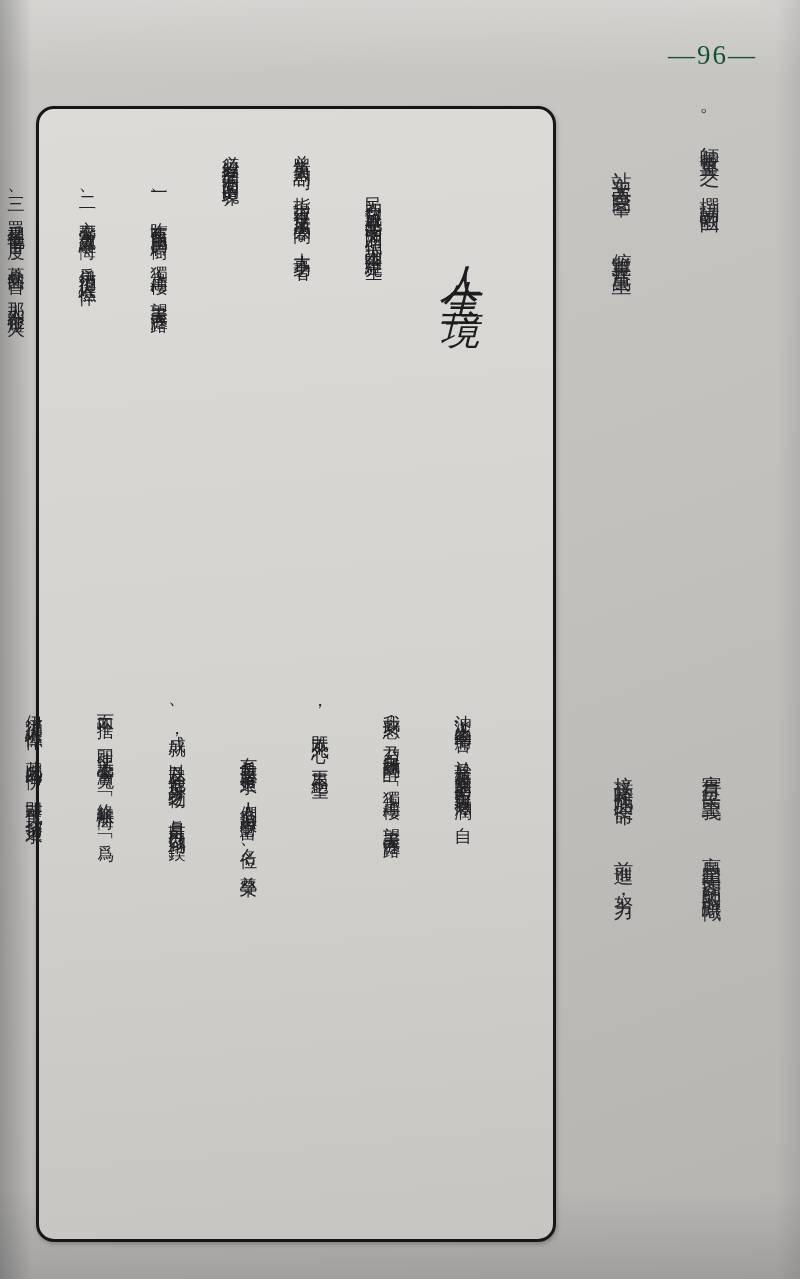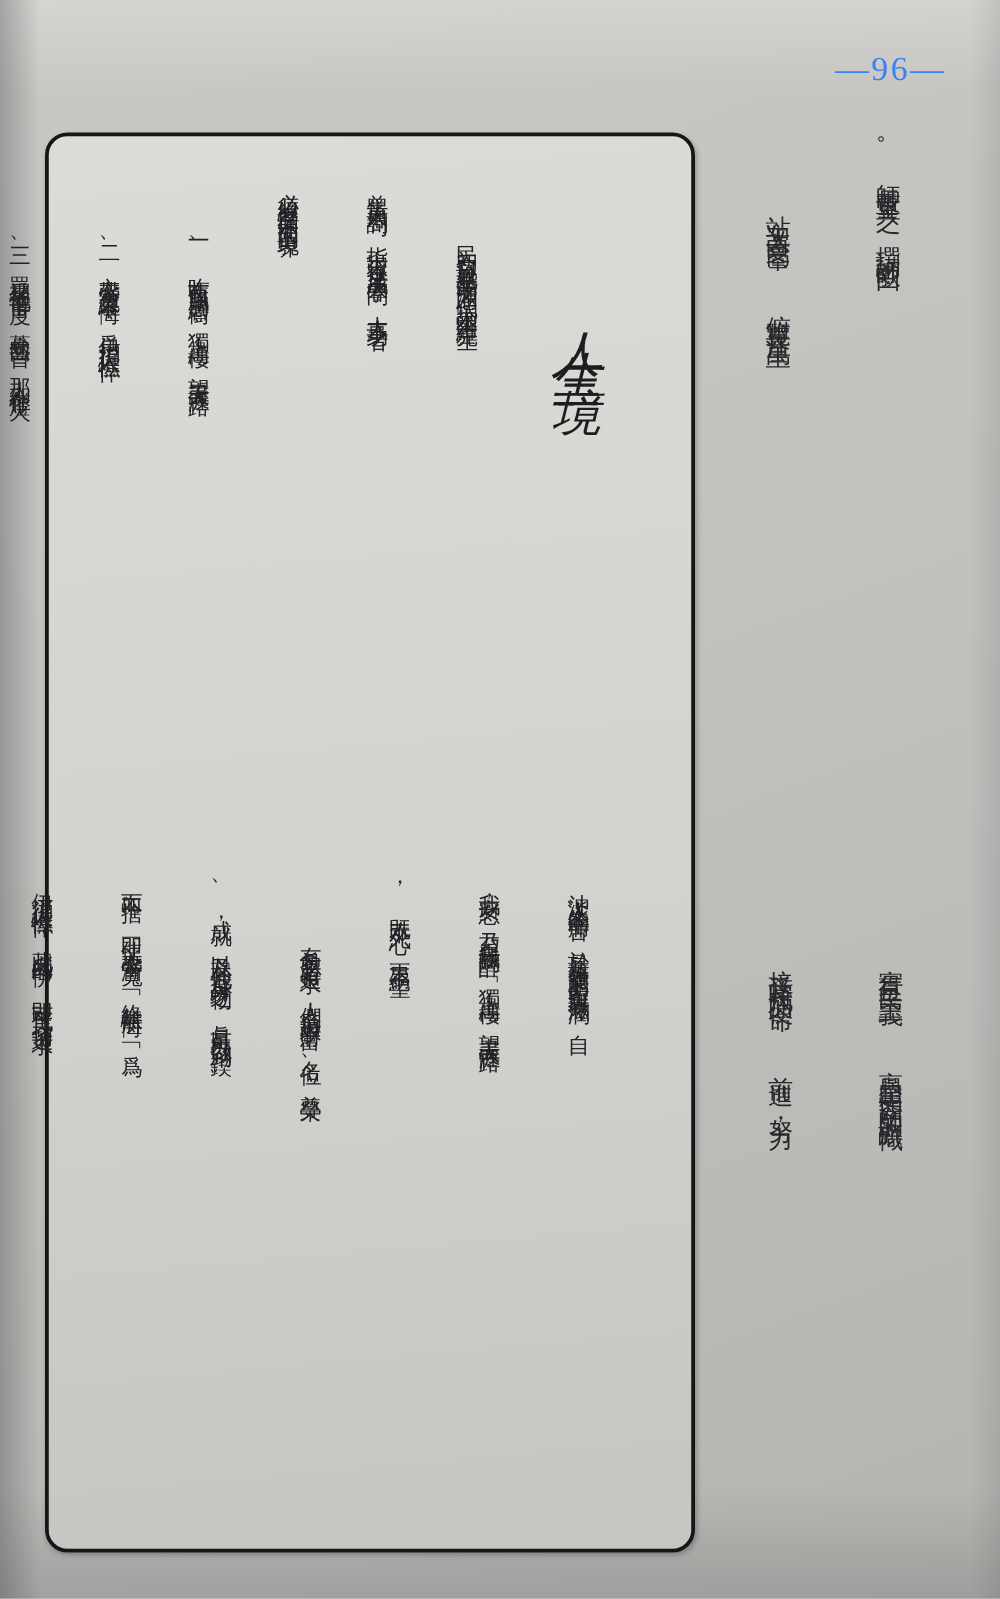--- a/index.html
+++ b/index.html
@@ -13,21 +13,21 @@
   .vignette{
     position:absolute;inset:0;pointer-events:none;
     background:
       linear-gradient(90deg,rgba(40,40,45,.28) 0%,rgba(40,40,45,0) 4%),
       linear-gradient(270deg,rgba(40,40,45,.10) 0%,rgba(40,40,45,0) 3%),
       linear-gradient(0deg,rgba(40,40,45,.16) 0%,rgba(40,40,45,0) 7%),
       linear-gradient(180deg,rgba(250,250,248,.25) 0%,rgba(250,250,248,0) 6%);
   }
   .page-number{
     position:absolute;top:40px;left:668px;
-    font-size:27px;letter-spacing:2px;color:#3b82f6;white-space:nowrap;
+    font-size:27px;letter-spacing:2px;color:#14532d;white-space:nowrap;
   }
   
   .vblock{
     position:absolute;
     writing-mode:vertical-rl;
     text-orientation:mixed;
     white-space:pre;
   }
   .vcol{display:block;}
   

